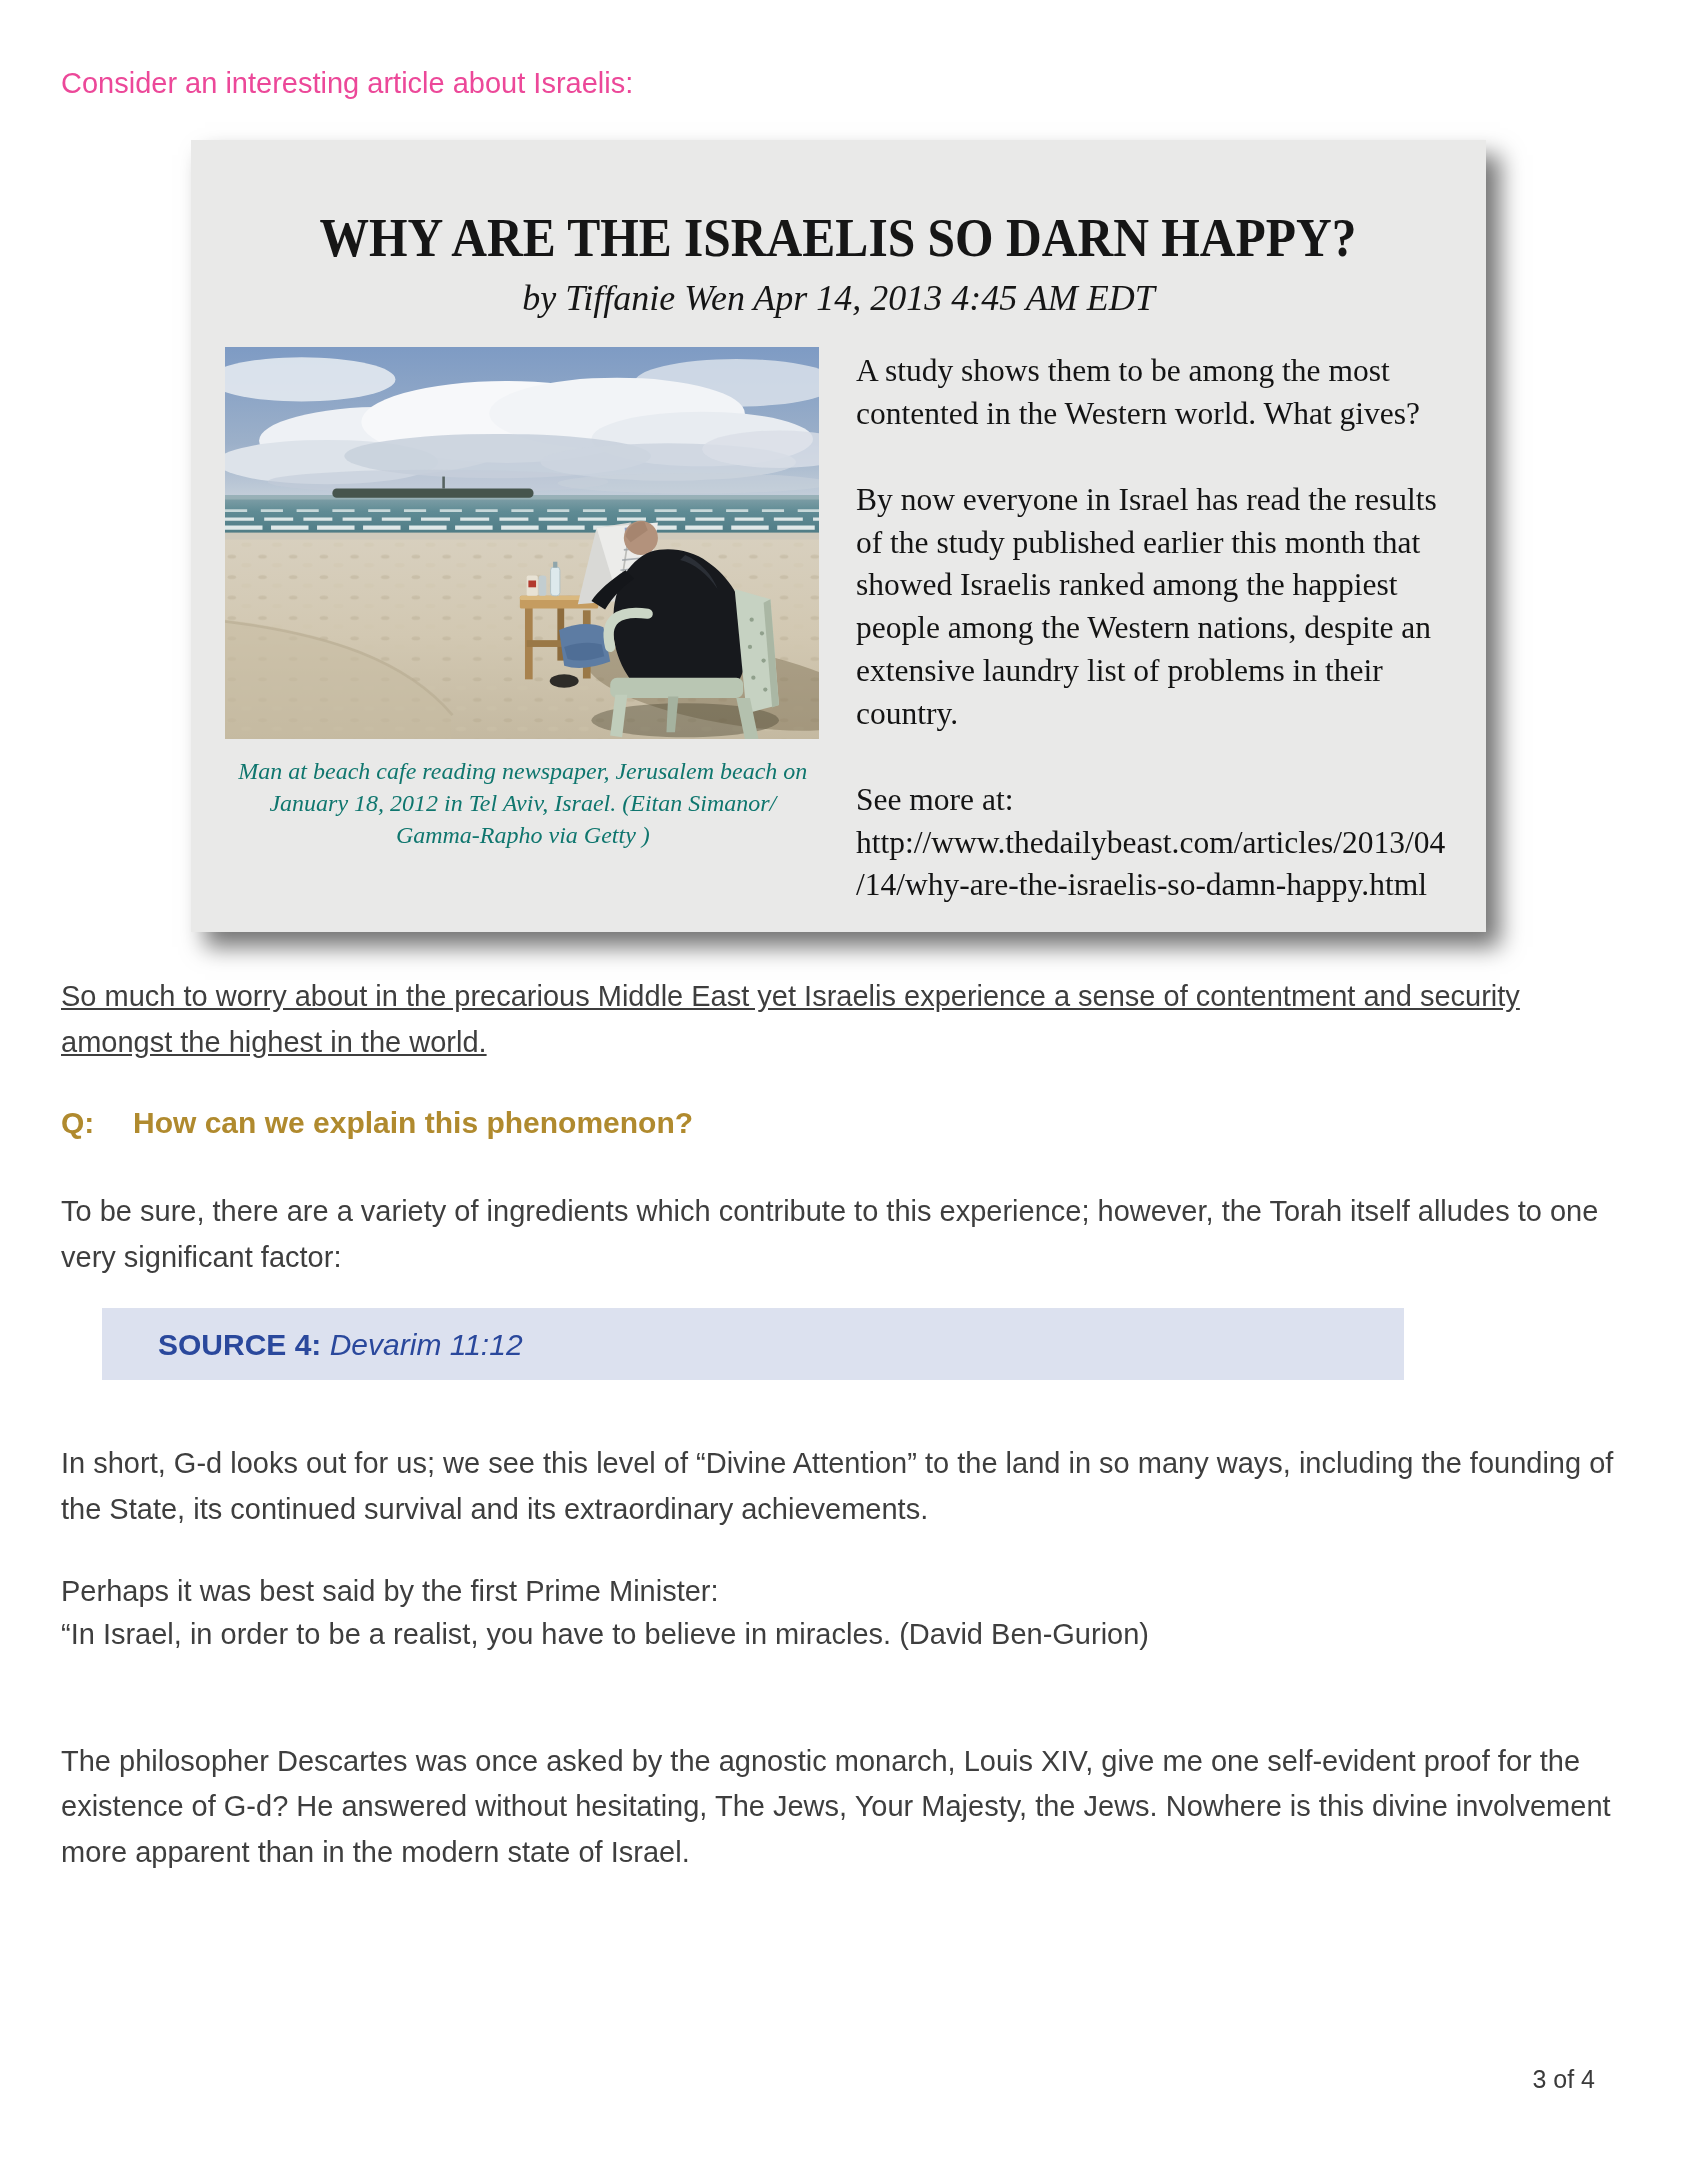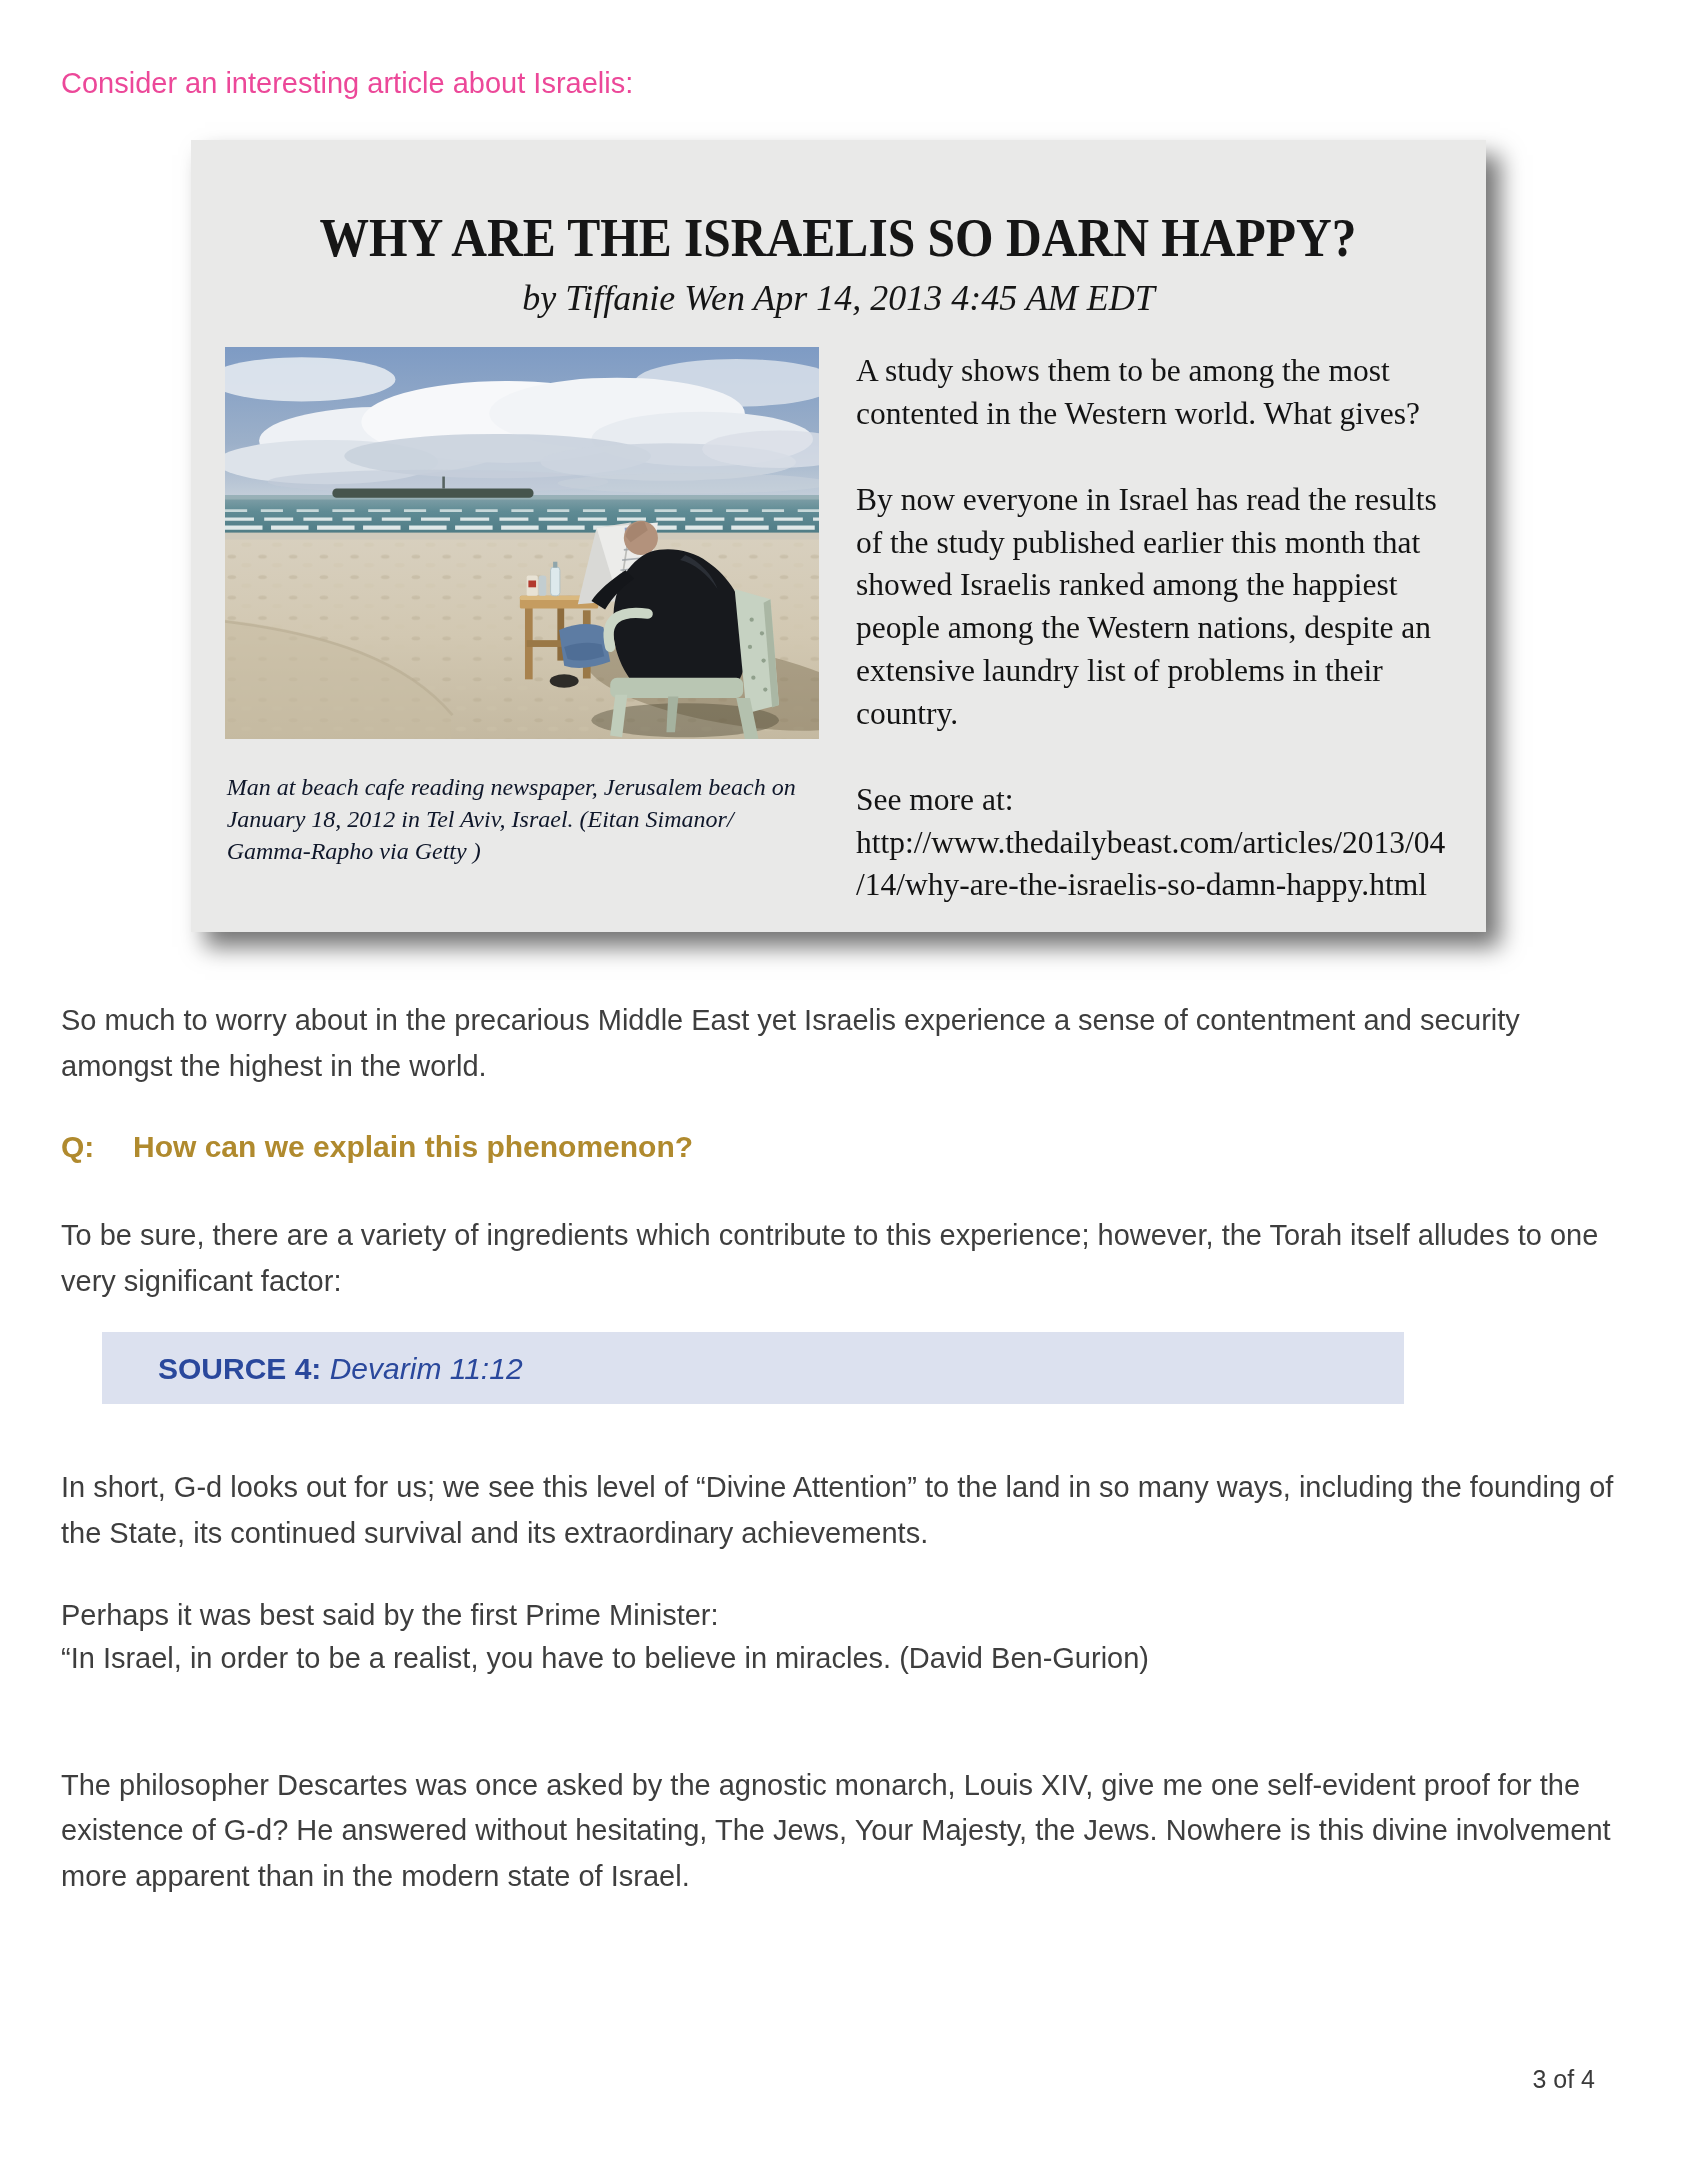--- a/index.html
+++ b/index.html
@@ -54,39 +54,40 @@
     display:flex;gap:37px;
   }
   .photo-col{width:594px;flex:0 0 594px;}
   .photo{
     width:594px;height:392px;
     position:relative;overflow:hidden;
     background:#9db1c9;
   }
   .photo svg{display:block;width:594px;height:392px;}
   .caption{
-    margin-top:32px;
+    margin-top:16px;
     font-style:italic;
     font-size:24px;line-height:1.34;
-    color:#0f172a;
+    color:#0f766e;
     padding-left:1.7px;
+    text-align:center;
   }
   .article-col{
     width:596px;
     font-size:31.5px;line-height:1.36;
     color:#141414;
     padding-top:3.4px;
   }
   .article-col p{margin:0 0 43px 0;}
   .article-col p.see-more{margin-bottom:0;word-break:break-word;}
 
   
   .content{width:1566px;}
   .body-p{font-size:29px;line-height:1.58;margin:0;}
-  .p-after-card{margin-top:66px;}
+  .p-after-card{margin-top:42px;text-decoration:underline;}
   .q-line{
     margin-top:41px;
     display:flex;
     font-size:30px;font-weight:bold;
     color:#b08a2e;
   }
   .q-label{width:72px;flex:0 0 72px;}
   .p-before-source{margin-top:49px;}
 
   .source-box{

